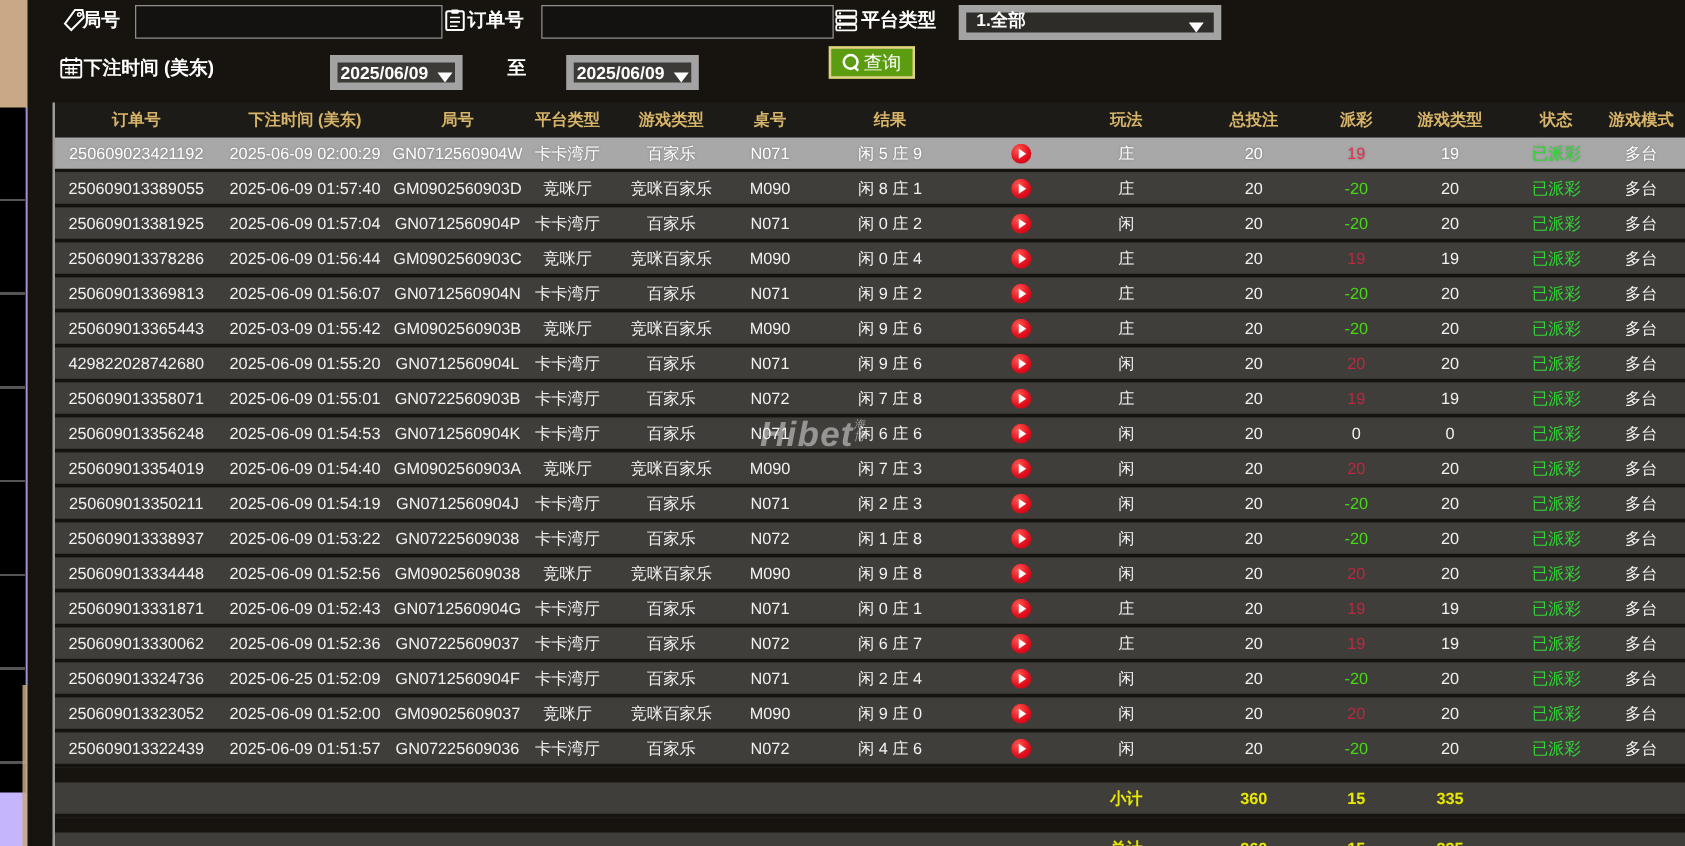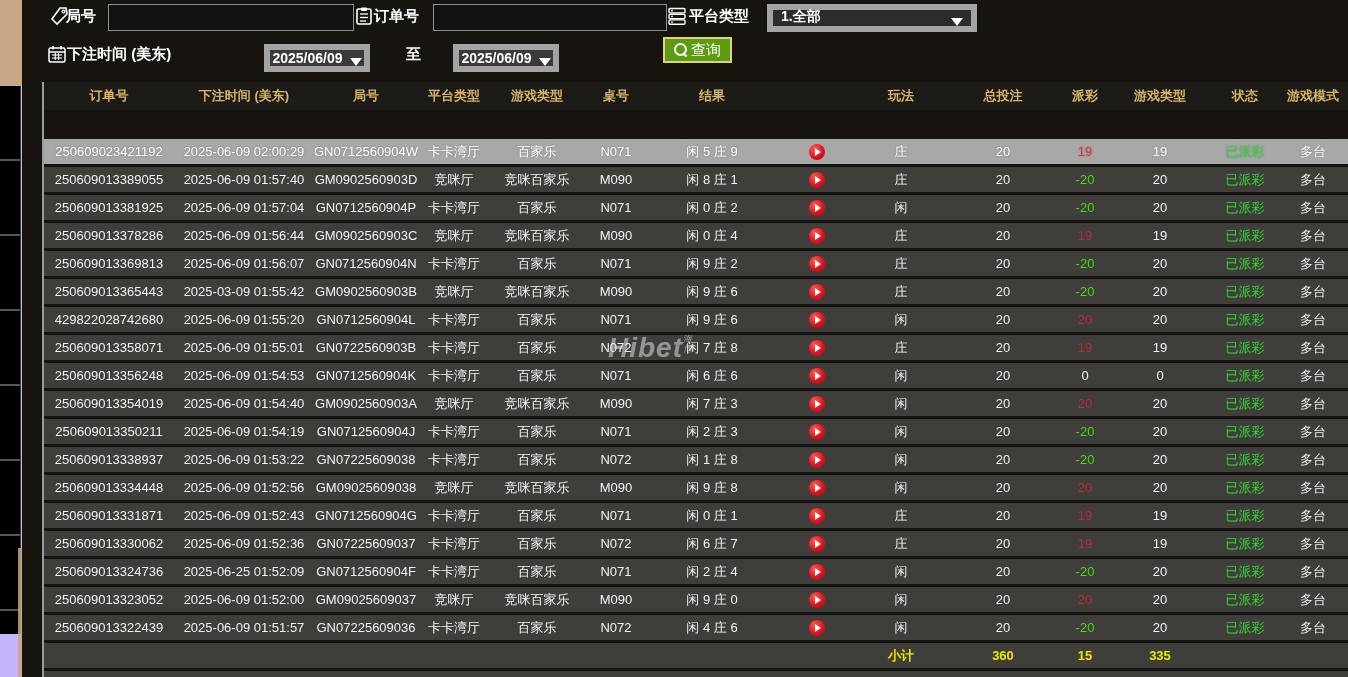--- a/index.html
+++ b/index.html
@@ -43,26 +43,26 @@
 
   
   .table { position:absolute; left:20px; top:82px; width:1306px; border-left:2px solid #9b9b9b; }
   .thead, .tr { display:grid;
     grid-template-columns:130px 140px 104px 72px 94px 64px 128px 82px 86px 118px 46px 104px 66px 1fr;
     align-items:center; }
   .thead { height:28px; background:#1d1b17; color:#d6b469; font-weight:bold; font-size:13px; }
   .thead span { text-align:center; }
   .tr { height:28px; background:#403e3a; border-bottom:3px solid #15130f; color:#f2f2f2; font-size:13px; }
   .tr span { text-align:center; white-space:nowrap; overflow:hidden; }
-  .tr.selected { background:#a8a8a8; color:#fff; text-shadow:0 0 2px rgba(90,90,90,.6);margin-top:29px; }
+  .tr.selected { background:#a8a8a8; color:#fff; text-shadow:0 0 2px rgba(90,90,90,.6); }
   .pos { color:#bc2840; }
   .tr.selected .pos { color:#ea2b4e; }
   .neg { color:#46da12; }
   .status { color:#2fd834; }
-  .sumrow { font-weight:bold; }
+  .sumrow { font-weight:bold;margin-top:12px; }
   .sumrow span { color:#e8e800; }
   .playwrap { display:flex; justify-content:center; }
   .play-icon { width:16px; height:16px; border-radius:50%;
     background:radial-gradient(circle at 35% 30%, #ff5a52 0%, #e3101e 55%, #b20713 100%);
     display:flex; align-items:center; justify-content:center; cursor:pointer; }
   .play-icon::after { content:""; width:0; height:0; border-left:6px solid #fff;
     border-top:4px solid transparent; border-bottom:4px solid transparent; margin-left:2px; }
 
   
   .watermark { position:absolute; left:586px; top:332px; display:flex; align-items:flex-start;

